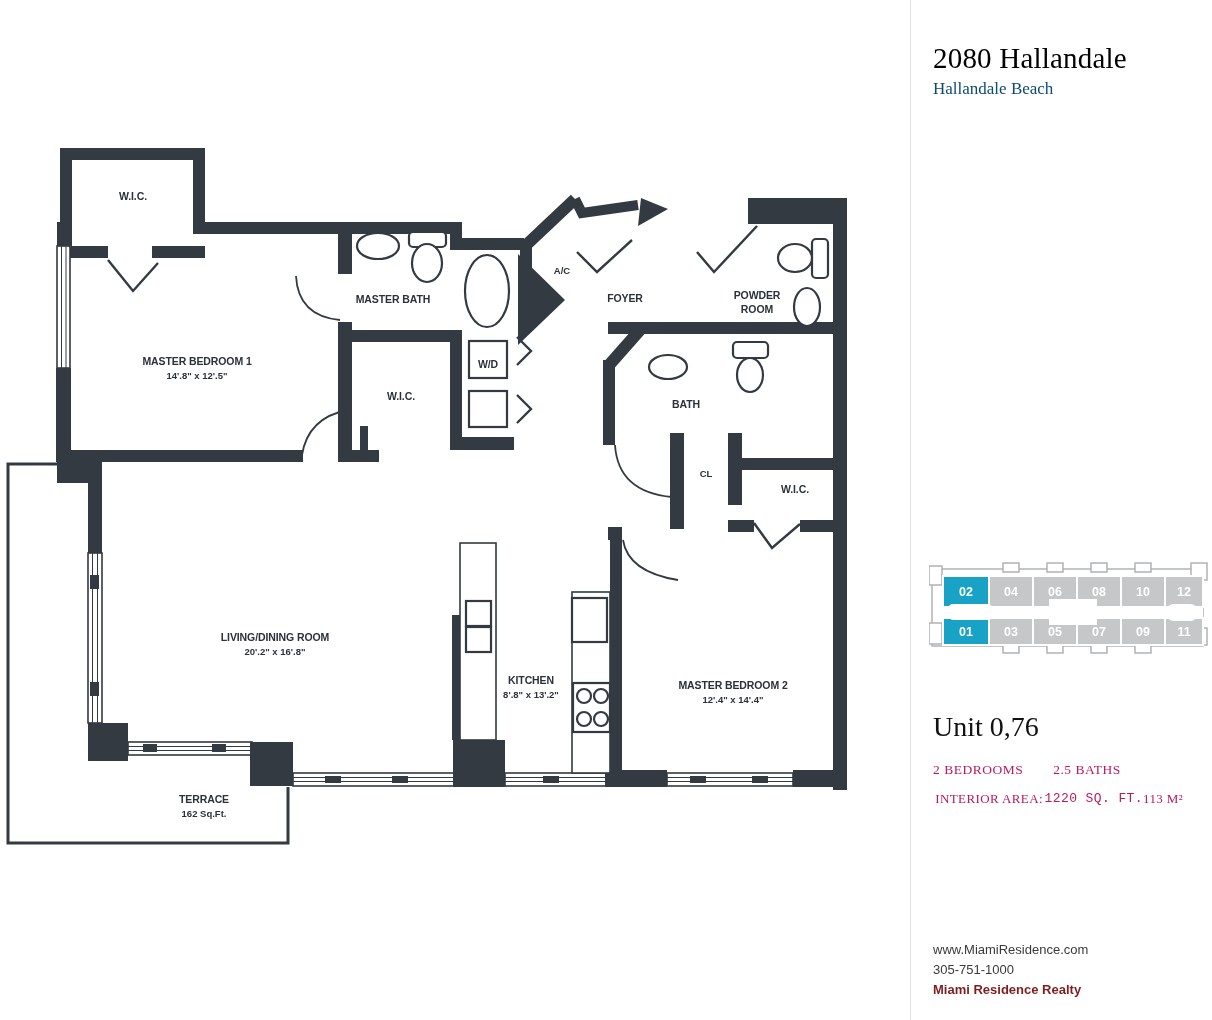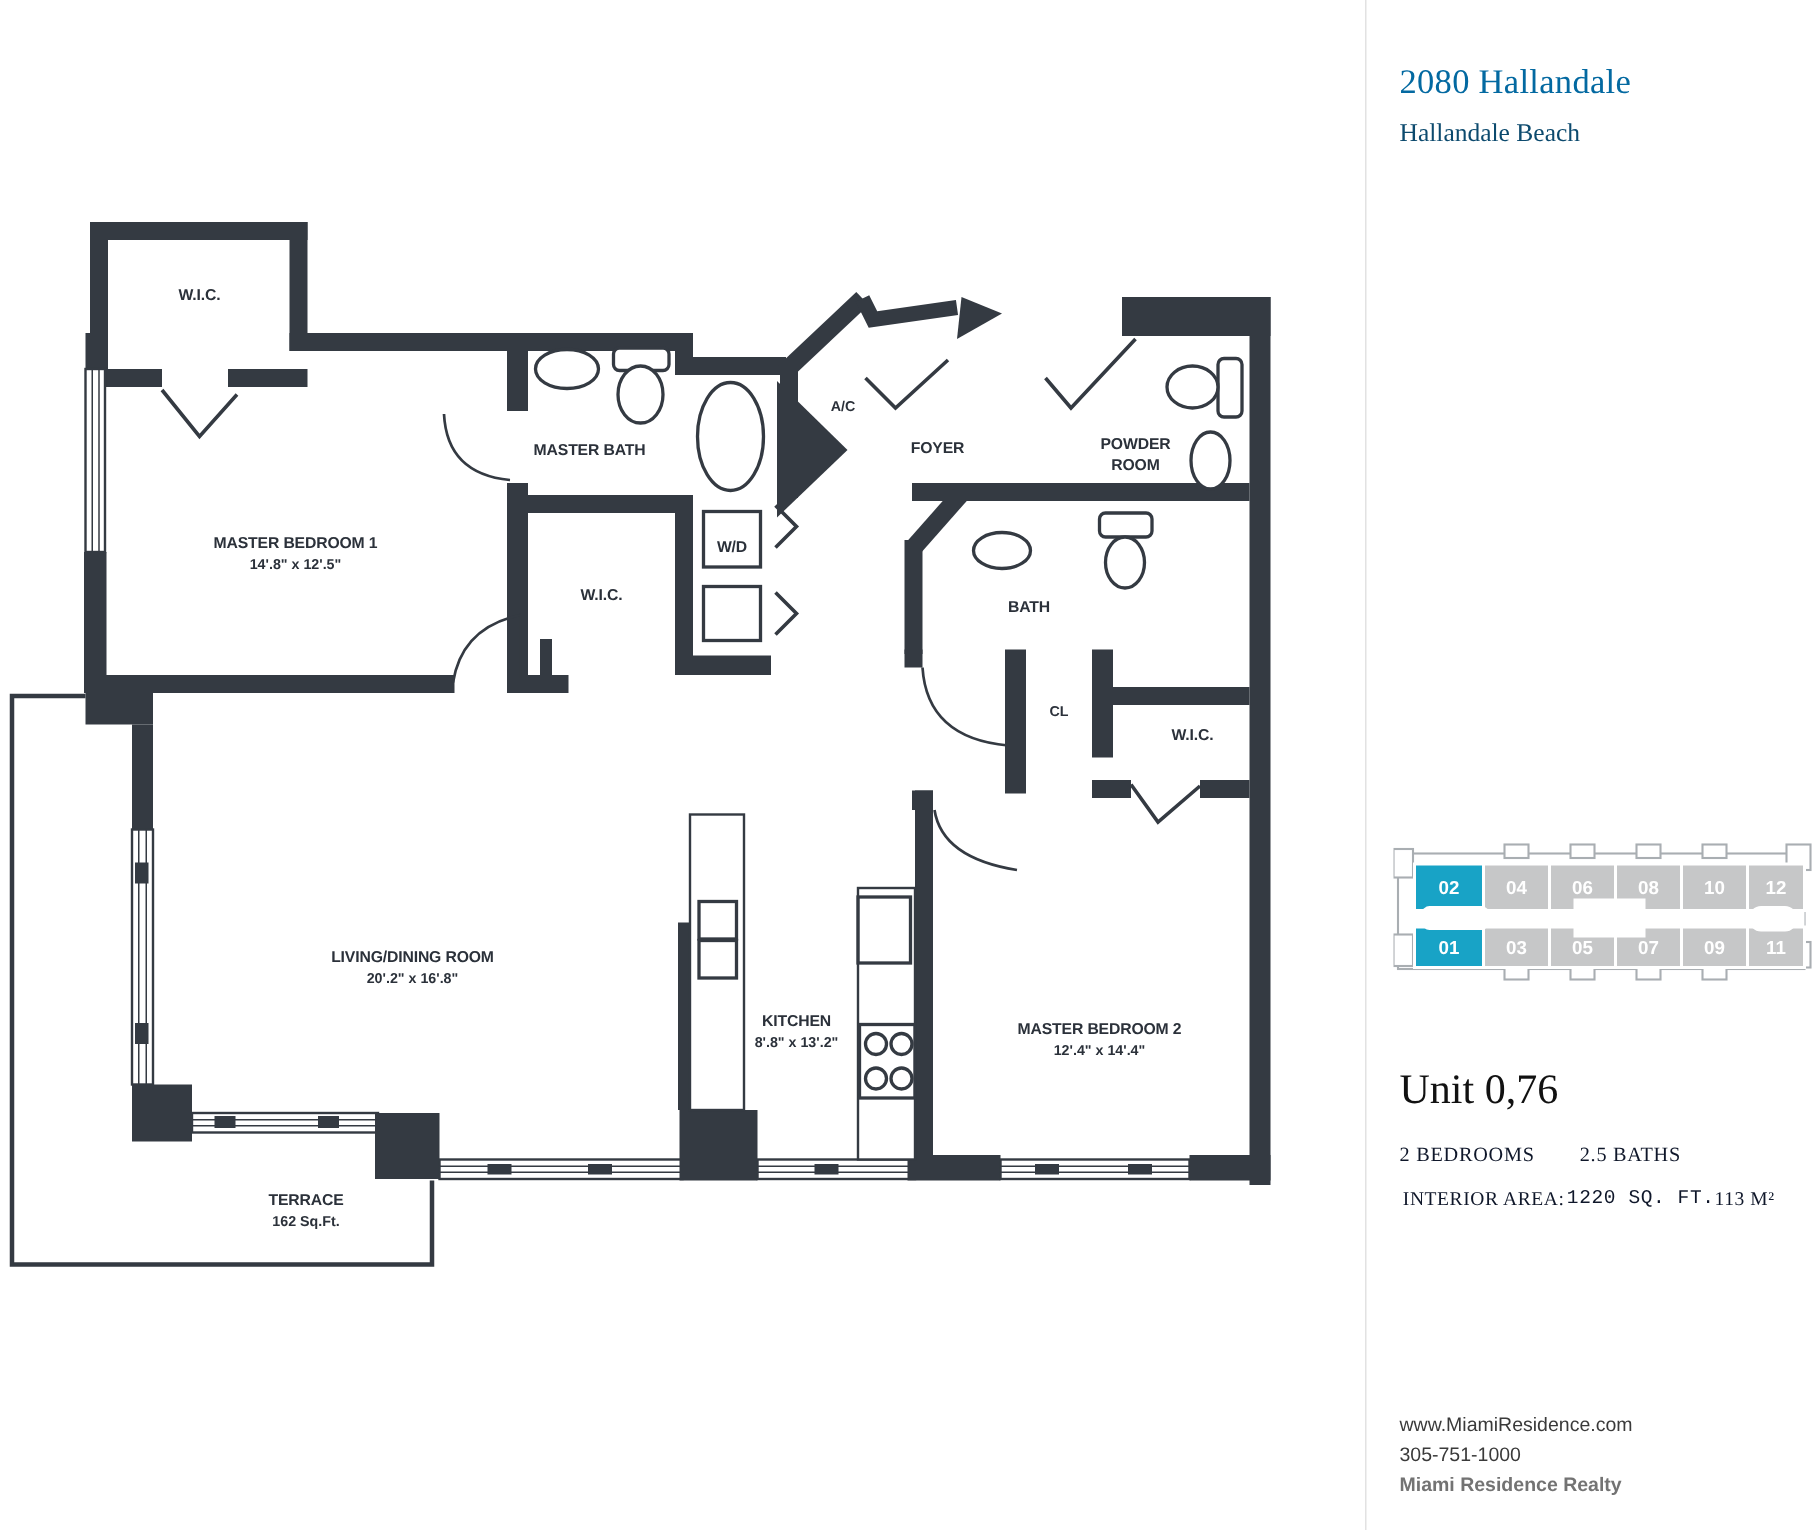--- a/index.html
+++ b/index.html
@@ -1,32 +1,32 @@
 <!DOCTYPE html>
 <html><head>
 <meta charset="utf-8">
 <style>
   html,body{margin:0;padding:0;background:#ffffff;}
   body{width:1212px;height:1020px;position:relative;font-family:"Liberation Sans",sans-serif;overflow:hidden;}
   .plan-wrap{position:absolute;left:0;top:0;width:910px;height:896px;}
   .divider{position:absolute;left:910px;top:0;width:1px;height:1020px;background:#e2e2e2;}
   .sidebar{position:absolute;left:911px;top:0;width:301px;height:1020px;}
-  .site-title{position:absolute;left:22px;top:42px;font-family:"Liberation Serif",serif;font-size:23px;color:#0369a1;letter-spacing:.2px;white-space:nowrap;}
+  .site-title{position:absolute;left:22px;top:42px;font-family:"Liberation Serif",serif;font-size:29px;color:#000000;letter-spacing:.2px;white-space:nowrap;}
   .site-sub{position:absolute;left:22px;top:79px;font-family:"Liberation Serif",serif;font-size:17px;color:#0c4a6e;}
   .keyplan{position:absolute;left:18px;top:560px;}
   .unit-title{position:absolute;left:22px;top:711px;font-family:"Liberation Serif",serif;font-size:28px;color:#111;}
-  .specs{position:absolute;left:22px;top:762px;width:268px;font-family:"Liberation Serif",serif;color:#0f172a;}
+  .specs{position:absolute;left:22px;top:762px;width:268px;font-family:"Liberation Serif",serif;color:#be185d;}
   .bb-row{font-size:13.5px;letter-spacing:.5px;margin-bottom:13px;}
   .bb-row .baths{margin-left:30px;}
   .area-row{display:flex;font-size:13px;letter-spacing:.4px;margin-bottom:14px;}
   .area-row .lab{flex:1;text-align:right;}
   .area-row .sqft{width:100px;text-align:right;font-family:Liberation Mono, monospace;}
   .area-row .m2{width:58px;text-align:left;}
   .footer{position:absolute;left:22px;top:940px;font-size:13px;color:#3a3a3a;line-height:20px;}
-  .footer .company{font-weight:bold;color:#737373;}
+  .footer .company{font-weight:bold;color:#7f1d1d;}
   
   .wall{fill:#343a42;}
   .thinline{stroke:#343a42;stroke-width:1;fill:none;}
   .winbox{fill:#ffffff;stroke:#343a42;stroke-width:1.6;}
   .fixture{fill:#ffffff;stroke:#343a42;stroke-width:2.2;}
   .fixthin{fill:none;stroke:#343a42;stroke-width:2.2;}
   .door{fill:none;stroke:#343a42;stroke-width:1.8;}
   .chev{fill:none;stroke:#343a42;stroke-width:2.4;}
   .rlbl{font-family:"Liberation Sans",sans-serif;font-weight:bold;font-size:10.5px;fill:#2b313a;text-anchor:middle;letter-spacing:-.1px;}
   .rdim{font-family:"Liberation Sans",sans-serif;font-weight:bold;font-size:9.5px;fill:#2b313a;text-anchor:middle;}

